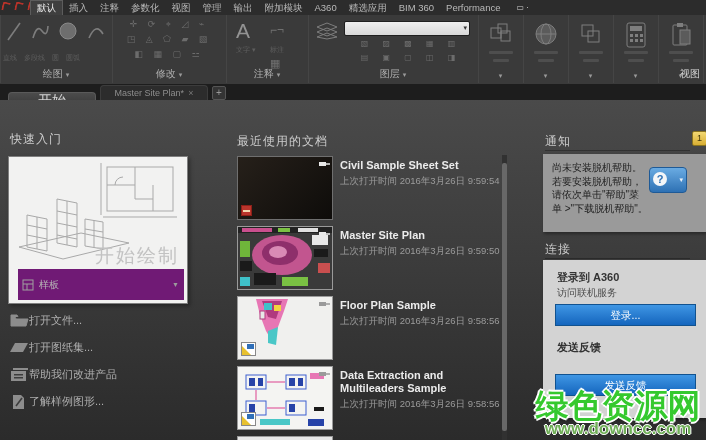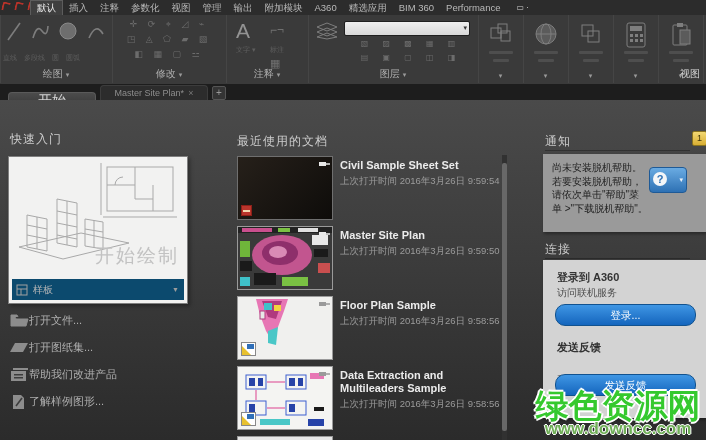--- a/index.html
+++ b/index.html
@@ -40,21 +40,21 @@
   .ftab-start{position:absolute;left:8px;top:8px;width:86px;height:15px;background:linear-gradient(#4c4c4c,#363636);border:1px solid #5a5a5a;border-bottom:none;border-radius:4px 4px 0 0;color:#d4d4d4;font-size:14px;text-align:center;line-height:15px;}
   .ftab-doc{position:absolute;left:100px;top:1px;width:106px;height:14px;background:#2c2c2c;border:1px solid #3c3c3c;border-bottom:none;border-radius:4px 4px 0 0;color:#8d8d8d;font-size:9px;line-height:14px;text-align:center;}
   .ftab-doc .x{color:#777;margin-left:4px;font-size:9px;}
   .ftab-new{position:absolute;left:212px;top:2px;width:12px;height:12px;background:#343434;border:1px solid #555;border-radius:2px;color:#9a9a9a;font-size:10px;line-height:11px;text-align:center;}
   
   .main{left:0;top:100px;width:706px;height:340px;background:linear-gradient(180deg,#4a4a4a 0%,#3b3b3b 50%,#2b2b2b 100%);}
   .col-head{font-size:12px;color:#cdcdcd;letter-spacing:1px;}
   
   .start-card{left:8px;top:156px;width:178px;height:146px;background:#f2f2f1;border:1px solid #7f7f7f;box-shadow:2px 2px 4px rgba(0,0,0,.35);}
   .start-draw{position:absolute;right:8px;top:86px;font-size:19px;color:#c2c2c2;letter-spacing:2px;}
-  .template-bar{position:absolute;left:3px;right:3px;bottom:3px;height:21px;background:#0c4a6e;display:flex;align-items:center;}
+  .template-bar{position:absolute;left:9px;right:3px;bottom:3px;height:31px;background:#701a75;display:flex;align-items:center;}
   .template-bar svg{margin-left:4px;}
   .template-bar .tlabel{font-size:10px;color:#b7b7b7;margin-left:5px;flex:1;}
   .template-bar .caret{margin-right:5px;color:#9c9c9c;}
   .links{left:10px;top:307px;width:220px;}
   .link-row{display:flex;align-items:center;height:27px;}
   .link-row .lbl{font-size:11px;color:#aeaeae;}
   
   .doc-item{position:absolute;left:237px;width:268px;height:70px;padding-left:38px;}
   .thumb{position:absolute;left:0;top:0;width:94px;height:62px;border:1px solid #9a9a9a;overflow:hidden;}
   .thumb svg{display:block;}
@@ -74,21 +74,21 @@
   .head-row{border-bottom:1px solid rgba(0,0,0,.28);}
   .notif-badge{left:692px;top:131px;width:13px;height:13px;background:linear-gradient(#f2d873,#d8ae33);border:1px solid #8a741f;border-radius:2px;font-size:9px;color:#403508;text-align:center;line-height:13px;}
   .notif-card{left:543px;top:154px;width:163px;height:78px;background:#9a9a9a;box-shadow:1px 2px 3px rgba(0,0,0,.35);}
   .notif-msg{position:absolute;left:9px;top:7px;width:96px;font-size:10px;line-height:13.5px;color:#222;}
   .help-btn{position:absolute;left:106px;top:13px;width:36px;height:24px;background:linear-gradient(#6aabe2,#2e71b4);border:1px solid #1f5a96;border-radius:4px;}
   .help-q{position:absolute;left:3px;top:4px;width:14px;height:14px;background:#f4f6f8;border-radius:50%;color:#2e71b4;font-size:11px;font-weight:bold;text-align:center;line-height:14px;}
   .help-caret{position:absolute;right:3px;top:8px;color:#eaf2fa;font-size:7px;}
   .connect-card{left:543px;top:260px;width:163px;height:158px;background:#d3d3d3;box-shadow:1px 2px 3px rgba(0,0,0,.35);}
   .cc-title{position:absolute;left:14px;font-size:11px;font-weight:bold;color:#333;}
   .cc-sub{position:absolute;left:14px;font-size:10px;color:#4c4c4c;}
-  .blue-btn{position:absolute;left:12px;width:139px;height:20px;background:linear-gradient(#3f96e4,#1465bd);border:1px solid #11528f;border-radius:10px;color:#fff;font-size:10.5px;text-align:center;line-height:20px;}
+  .blue-btn{position:absolute;left:12px;width:139px;height:20px;background:linear-gradient(#3f96e4,#1465bd);border:1px solid #11528f;border-radius:0;color:#fff;font-size:10.5px;text-align:center;line-height:20px;}
   
   .wm1{left:528px;top:384px;width:180px;text-align:center;font-size:33px;font-weight:bold;color:#35c92e;
        text-shadow:-2px 0 0 #fff,2px 0 0 #fff,0 -2px 0 #fff,0 2px 0 #fff,-1px -1px 0 #fff,1px 1px 0 #fff;z-index:9;}
   .wm2{left:528px;top:419px;width:180px;text-align:center;font-size:17px;font-weight:bold;color:#6fae57;
        text-shadow:-1px 0 0 #fff,1px 0 0 #fff,0 -1px 0 #fff,0 1px 0 #fff;z-index:9;}
 </style>
 </head>
 <body>
 
 <div class="abs menubar">

